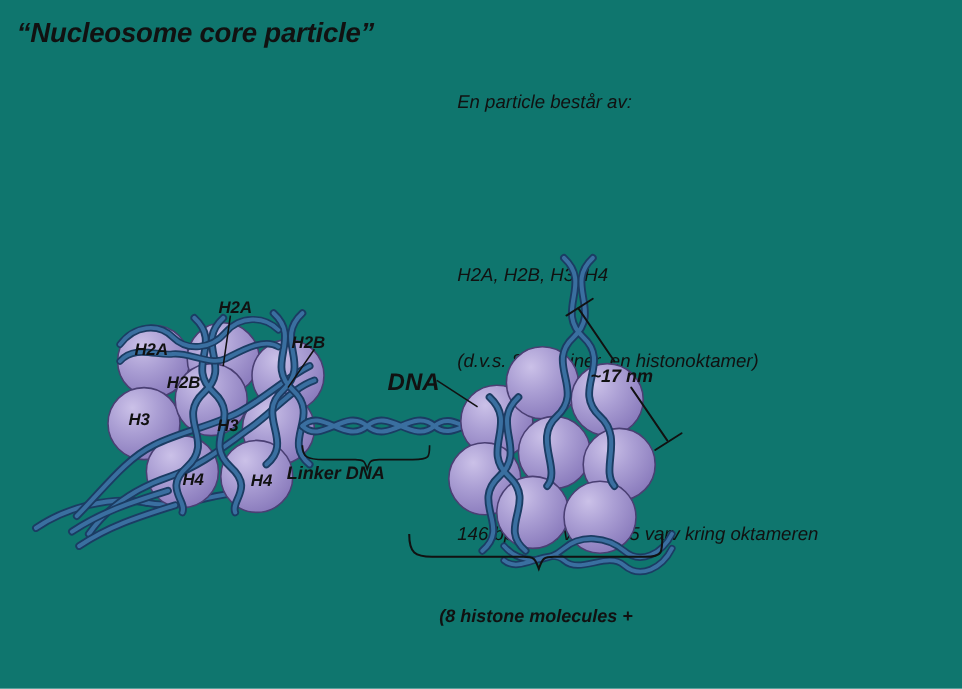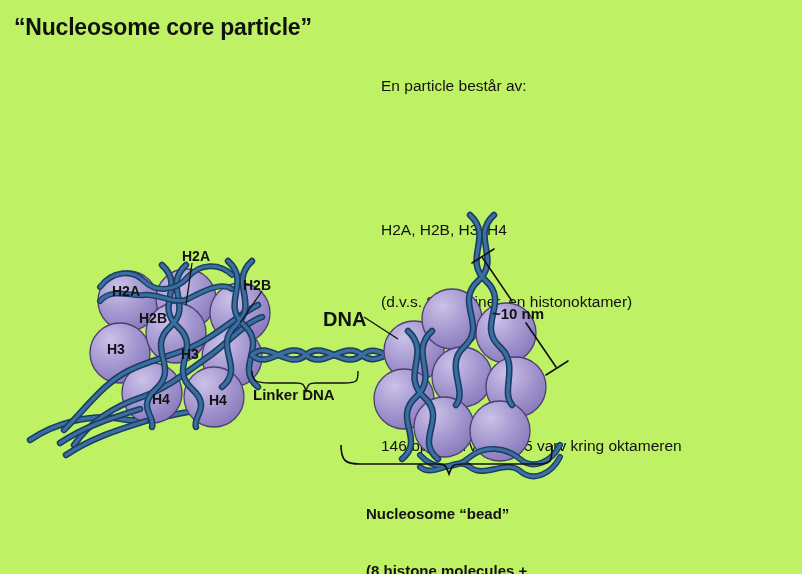--- a/index.html
+++ b/index.html
@@ -1,21 +1,21 @@
 <!DOCTYPE html>
 <html><head>
 <meta charset="utf-8">
 <style>
   html,body{margin:0;padding:0;}
   body{
     width:802px;height:574px;background:#ffffff;
     font-family:"Liberation Sans",sans-serif;
     position:relative;overflow:hidden;
   }
-  #slide{position:absolute;inset:0;background:#bef264;}
+  #slide{position:absolute;inset:0;background:#0f766e;font-style:italic;}
 
   .title{
     position:absolute;left:14px;top:14px;
     font-size:23px;font-weight:bold;color:#111;
     letter-spacing:-0.2px;white-space:nowrap;
   }
 
   .body-text{
     position:absolute;left:381px;top:26px;
     font-size:15.5px;color:#111;line-height:24px;
@@ -34,21 +34,21 @@
   .lbl-h2a-top{left:182px;top:248px;font-size:14px;}
   .lbl-h2a-in{left:112px;top:283px;font-size:14px;}
   .lbl-h2b-out{left:243px;top:277px;font-size:14px;}
   .lbl-h2b-in{left:139px;top:310px;font-size:14px;}
   .lbl-h3-l{left:107px;top:341px;font-size:14px;}
   .lbl-h3-c{left:181px;top:346px;font-size:14px;}
   .lbl-h4-l{left:152px;top:391px;font-size:14px;}
   .lbl-h4-c{left:209px;top:392px;font-size:14px;}
   .lbl-dna{left:323px;top:308px;font-size:20px;}
   .lbl-nm{left:492px;top:305px;font-size:15px;}
-  .lbl-linker{left:253px;top:386px;font-size:15px;}
+  .lbl-linker{left:239px;top:386px;font-size:15px;}
 
   .caption{
     position:absolute;left:366px;top:466px;
     font-size:15px;font-weight:bold;color:#111;
     line-height:19px;white-space:pre;
   }
 </style>
 </head>
 <body>
 
@@ -273,22 +273,21 @@
 
   <div class="fig-label lbl-h2a-top">H2A</div>
   <div class="fig-label lbl-h2a-in">H2A</div>
   <div class="fig-label lbl-h2b-out">H2B</div>
   <div class="fig-label lbl-h2b-in">H2B</div>
   <div class="fig-label lbl-h3-l">H3</div>
   <div class="fig-label lbl-h3-c">H3</div>
   <div class="fig-label lbl-h4-l">H4</div>
   <div class="fig-label lbl-h4-c">H4</div>
   <div class="fig-label lbl-dna">DNA</div>
-  <div class="fig-label lbl-nm">~10 nm</div>
+  <div class="fig-label lbl-nm">~17 nm</div>
   <div class="fig-label lbl-linker">Linker DNA</div>
 
   <div class="caption">
-    <div>Nucleosome “bead”</div>
     <div>(8 histone molecules +</div>
     
   </div>
 
 </div>
 
 </body></html>

